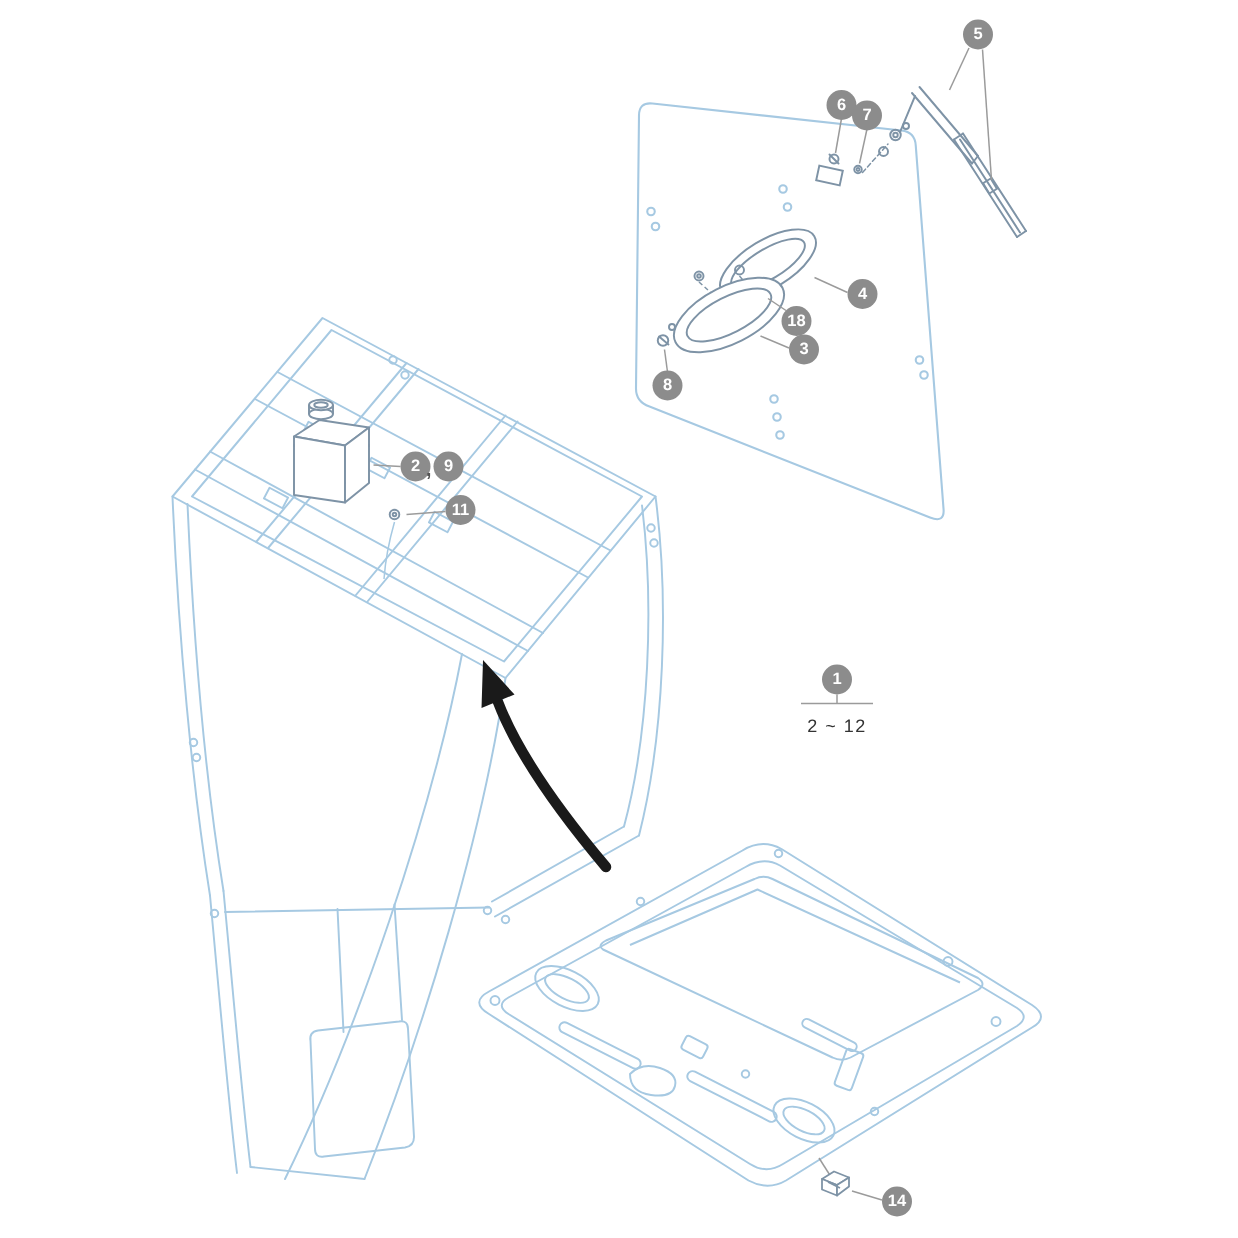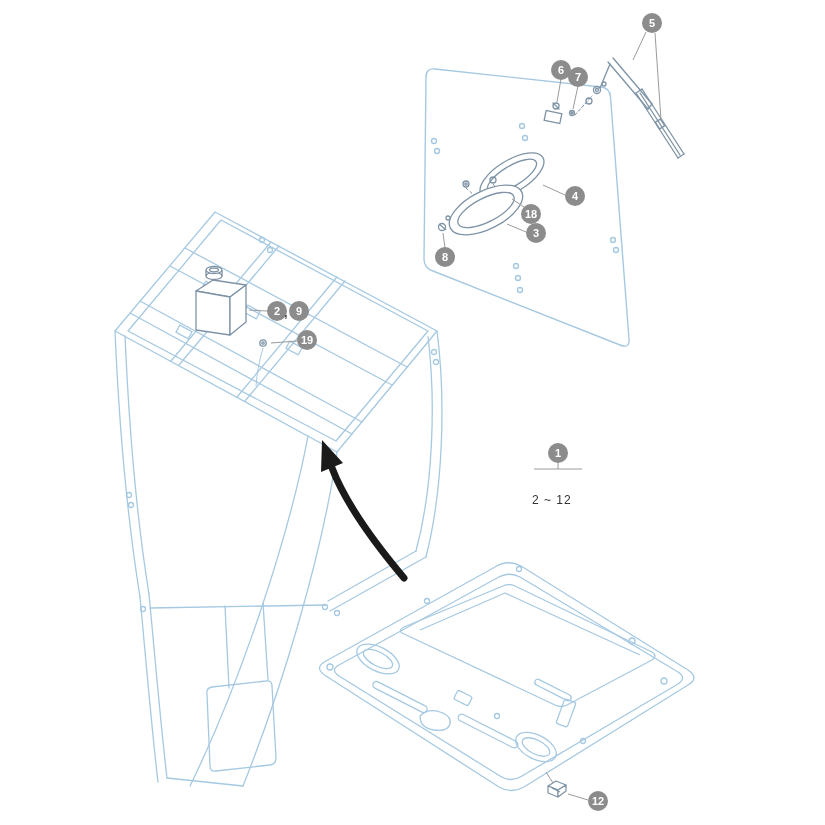--- a/index.html
+++ b/index.html
@@ -11,22 +11,22 @@
   .callout{
     position:absolute;width:20px;height:20px;border-radius:50%;
     background:#8C8C8C;color:#fff;text-align:center;
     font:bold 11px/20px "Liberation Sans",sans-serif;
     cursor:pointer;user-select:none;
   }
   .pair-comma{
     position:absolute;color:#555;font:bold 13px/14px "Liberation Sans",sans-serif;
   }
   .range-label{
-    position:absolute;width:52px;text-align:left;color:#333;
-    font:12px/14px "Liberation Sans",sans-serif;letter-spacing:1px;margin-top:16px;
+    position:absolute;width:52px;text-align:center;color:#333;
+    font:12px/14px "Liberation Sans",sans-serif;letter-spacing:1px;
   }
 </style>
 </head>
 <body>
 
 <div id="stage">
 
   <svg id="line-art" width="825" height="825" viewBox="0 0 825 825">
 
     <g stroke="#A6C9E2" fill="none" stroke-width="1.3" stroke-linecap="round" stroke-linejoin="round">
@@ -241,20 +241,20 @@
   <div class="callout" style="left:548px;top:443px">1</div>
   <div class="callout" style="left:267px;top:301px">2</div>
   <div class="callout" style="left:526px;top:223px">3</div>
   <div class="callout" style="left:565px;top:186px">4</div>
   <div class="callout" style="left:642px;top:13px">5</div>
   <div class="callout" style="left:551px;top:60px">6</div>
   <div class="callout" style="left:568px;top:67px">7</div>
   <div class="callout" style="left:435px;top:247px">8</div>
   <div class="callout" style="left:289px;top:301px">9</div>
   <div class="callout" style="left:521px;top:204px">18</div>
-  <div class="callout" style="left:297px;top:330px">19</div>
-  <div class="callout" style="left:588px;top:791px">12</div>
+  <div class="callout" style="left:297px;top:330px">11</div>
+  <div class="callout" style="left:588px;top:791px">14</div>
 
   <div class="pair-comma" style="left:284px;top:306px">,</div>
 
   <div class="range-label" style="left:532px;top:477px">2 ~ 12</div>
 
 </div>
 
 </body></html>

